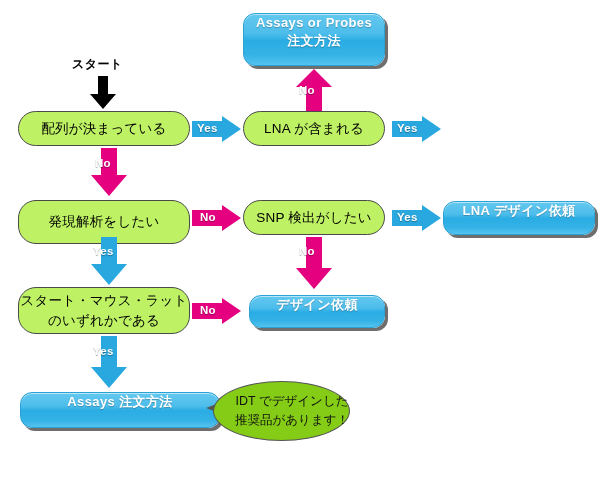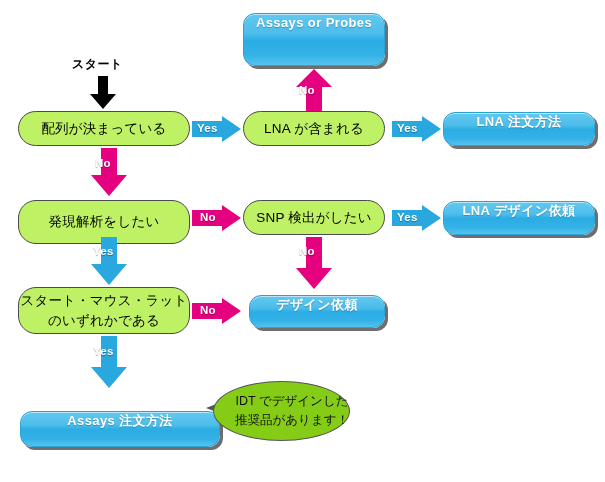--- a/index.html
+++ b/index.html
@@ -111,20 +111,21 @@
 
   <div class="abs" style="left:86px; top:76px;">
     <svg width="34" height="34" viewBox="0 0 34 34" aria-hidden="true">
       <polygon points="12,0 22,0 22,18 30,18 17,33 4,18 12,18" fill="#000000"></polygon>
     </svg>
   </div>
 
   <div class="abs pill" style="left:243px; top:13px; width:142px; height:53px;">
     <div>
       <div>Assays or Probes</div>
+      <div>注文方法</div>
     </div>
   </div>
 
   <div class="abs" style="left:295px; top:69px;">
     <svg width="38" height="44" viewBox="0 0 38 44" aria-hidden="true">
       <polygon points="19,0 37,18 27,18 27,44 11,44 11,18 1,18" fill="#e4007f"></polygon>
     </svg>
   </div>
   <div class="arrow-label" style="left:299px; top:84px;">No</div>
 
@@ -143,23 +144,20 @@
     <span>LNA が含まれる</span>
   </div>
 
   <div class="abs" style="left:392px; top:116px;">
     <svg width="50" height="26" viewBox="0 0 50 26" aria-hidden="true">
       <polygon points="0,5 30,5 30,0 49,13 30,26 30,21 0,21" fill="#29a8e0"></polygon>
     </svg>
   </div>
   <div class="arrow-label" style="left:397px; top:122px;">Yes</div>
 
-  <div class="abs pill" style="left:443px; top:112px; width:152px; height:34px;">
-    <span>LNA 注文方法</span>
-  </div>
 
   <div class="abs" style="left:90px; top:148px;">
     <svg width="38" height="48" viewBox="0 0 38 48" aria-hidden="true">
       <polygon points="11,0 27,0 27,27 37,27 19,48 1,27 11,27" fill="#e4007f"></polygon>
     </svg>
   </div>
   <div class="arrow-label" style="left:95px; top:157px;">No</div>
 
   <div class="abs decision" style="left:18px; top:200px; width:172px; height:44px;">
     <span>発現解析をしたい</span>
@@ -219,21 +217,21 @@
     <span>デザイン依頼</span>
   </div>
 
   <div class="abs" style="left:90px; top:336px;">
     <svg width="38" height="52" viewBox="0 0 38 52" aria-hidden="true">
       <polygon points="11,0 27,0 27,31 37,31 19,52 1,31 11,31" fill="#29a8e0"></polygon>
     </svg>
   </div>
   <div class="arrow-label" style="left:93px; top:345px;">Yes</div>
 
-  <div class="abs pill" style="left:20px; top:392px; width:200px; height:36px;margin-top:19px;">
+  <div class="abs pill" style="left:20px; top:392px; width:200px; height:36px;">
     <span>Assays 注文方法</span>
   </div>
 
   <div class="abs" style="left:206px; top:403px;">
     <div class="bubble-tail"></div>
   </div>
 
   <div class="abs bubble" style="left:213px; top:381px; width:137px; height:60px;">
     <div>
       <div>IDT でデザインした</div>

